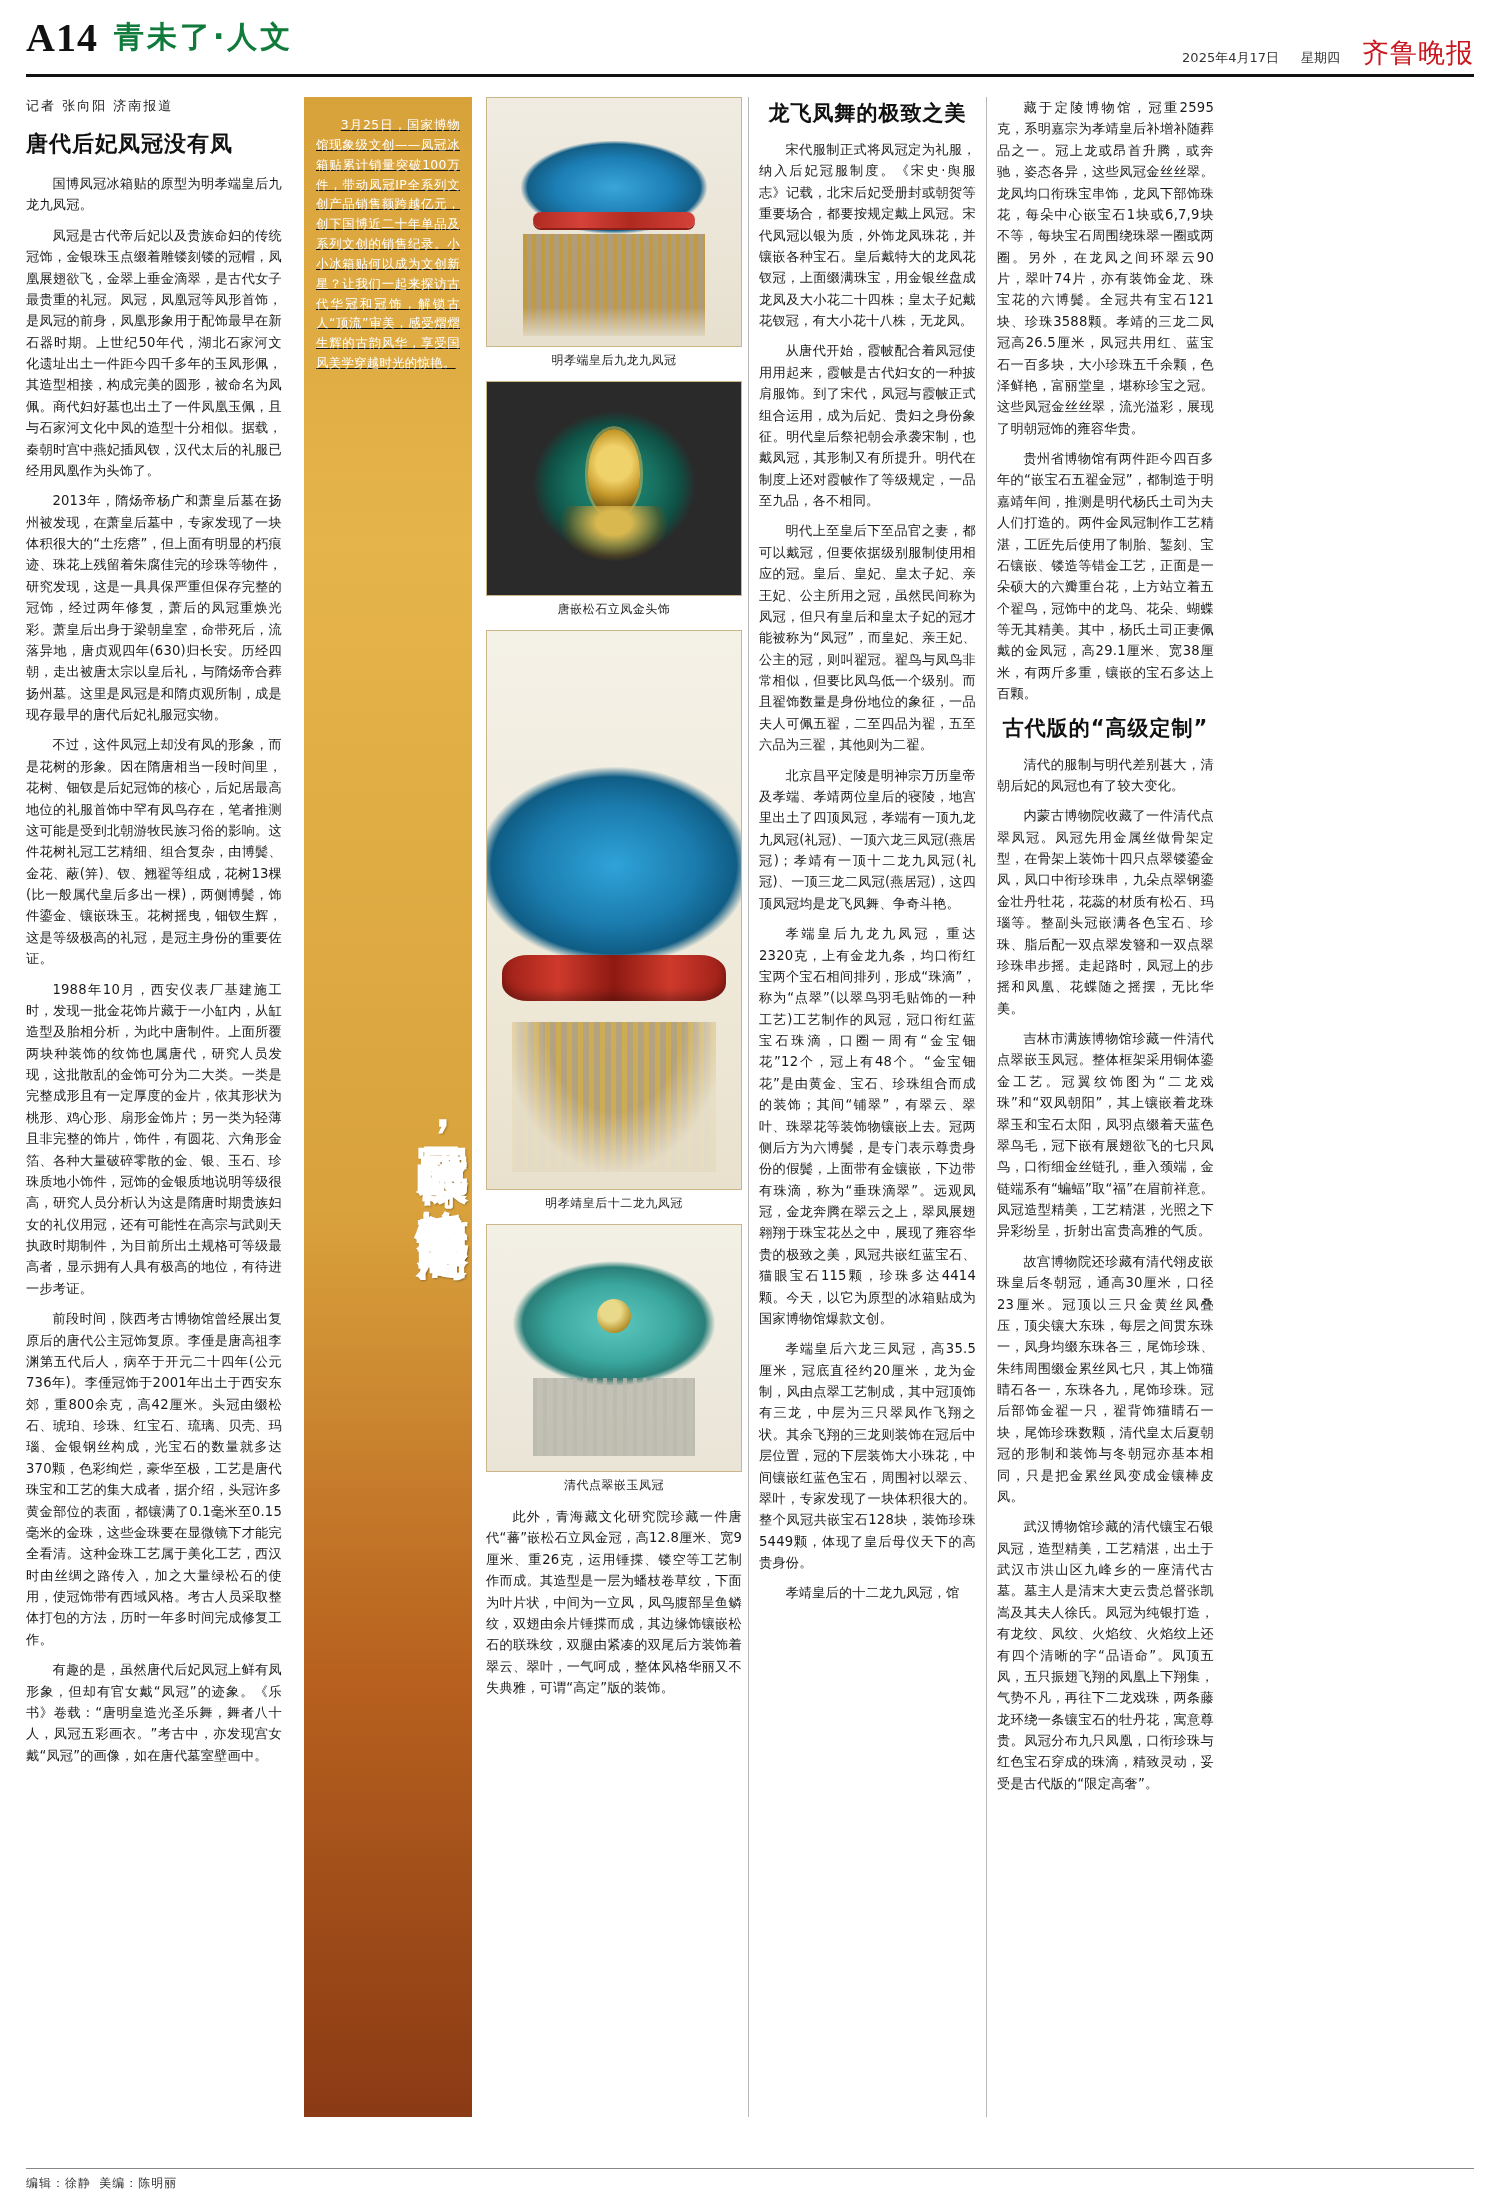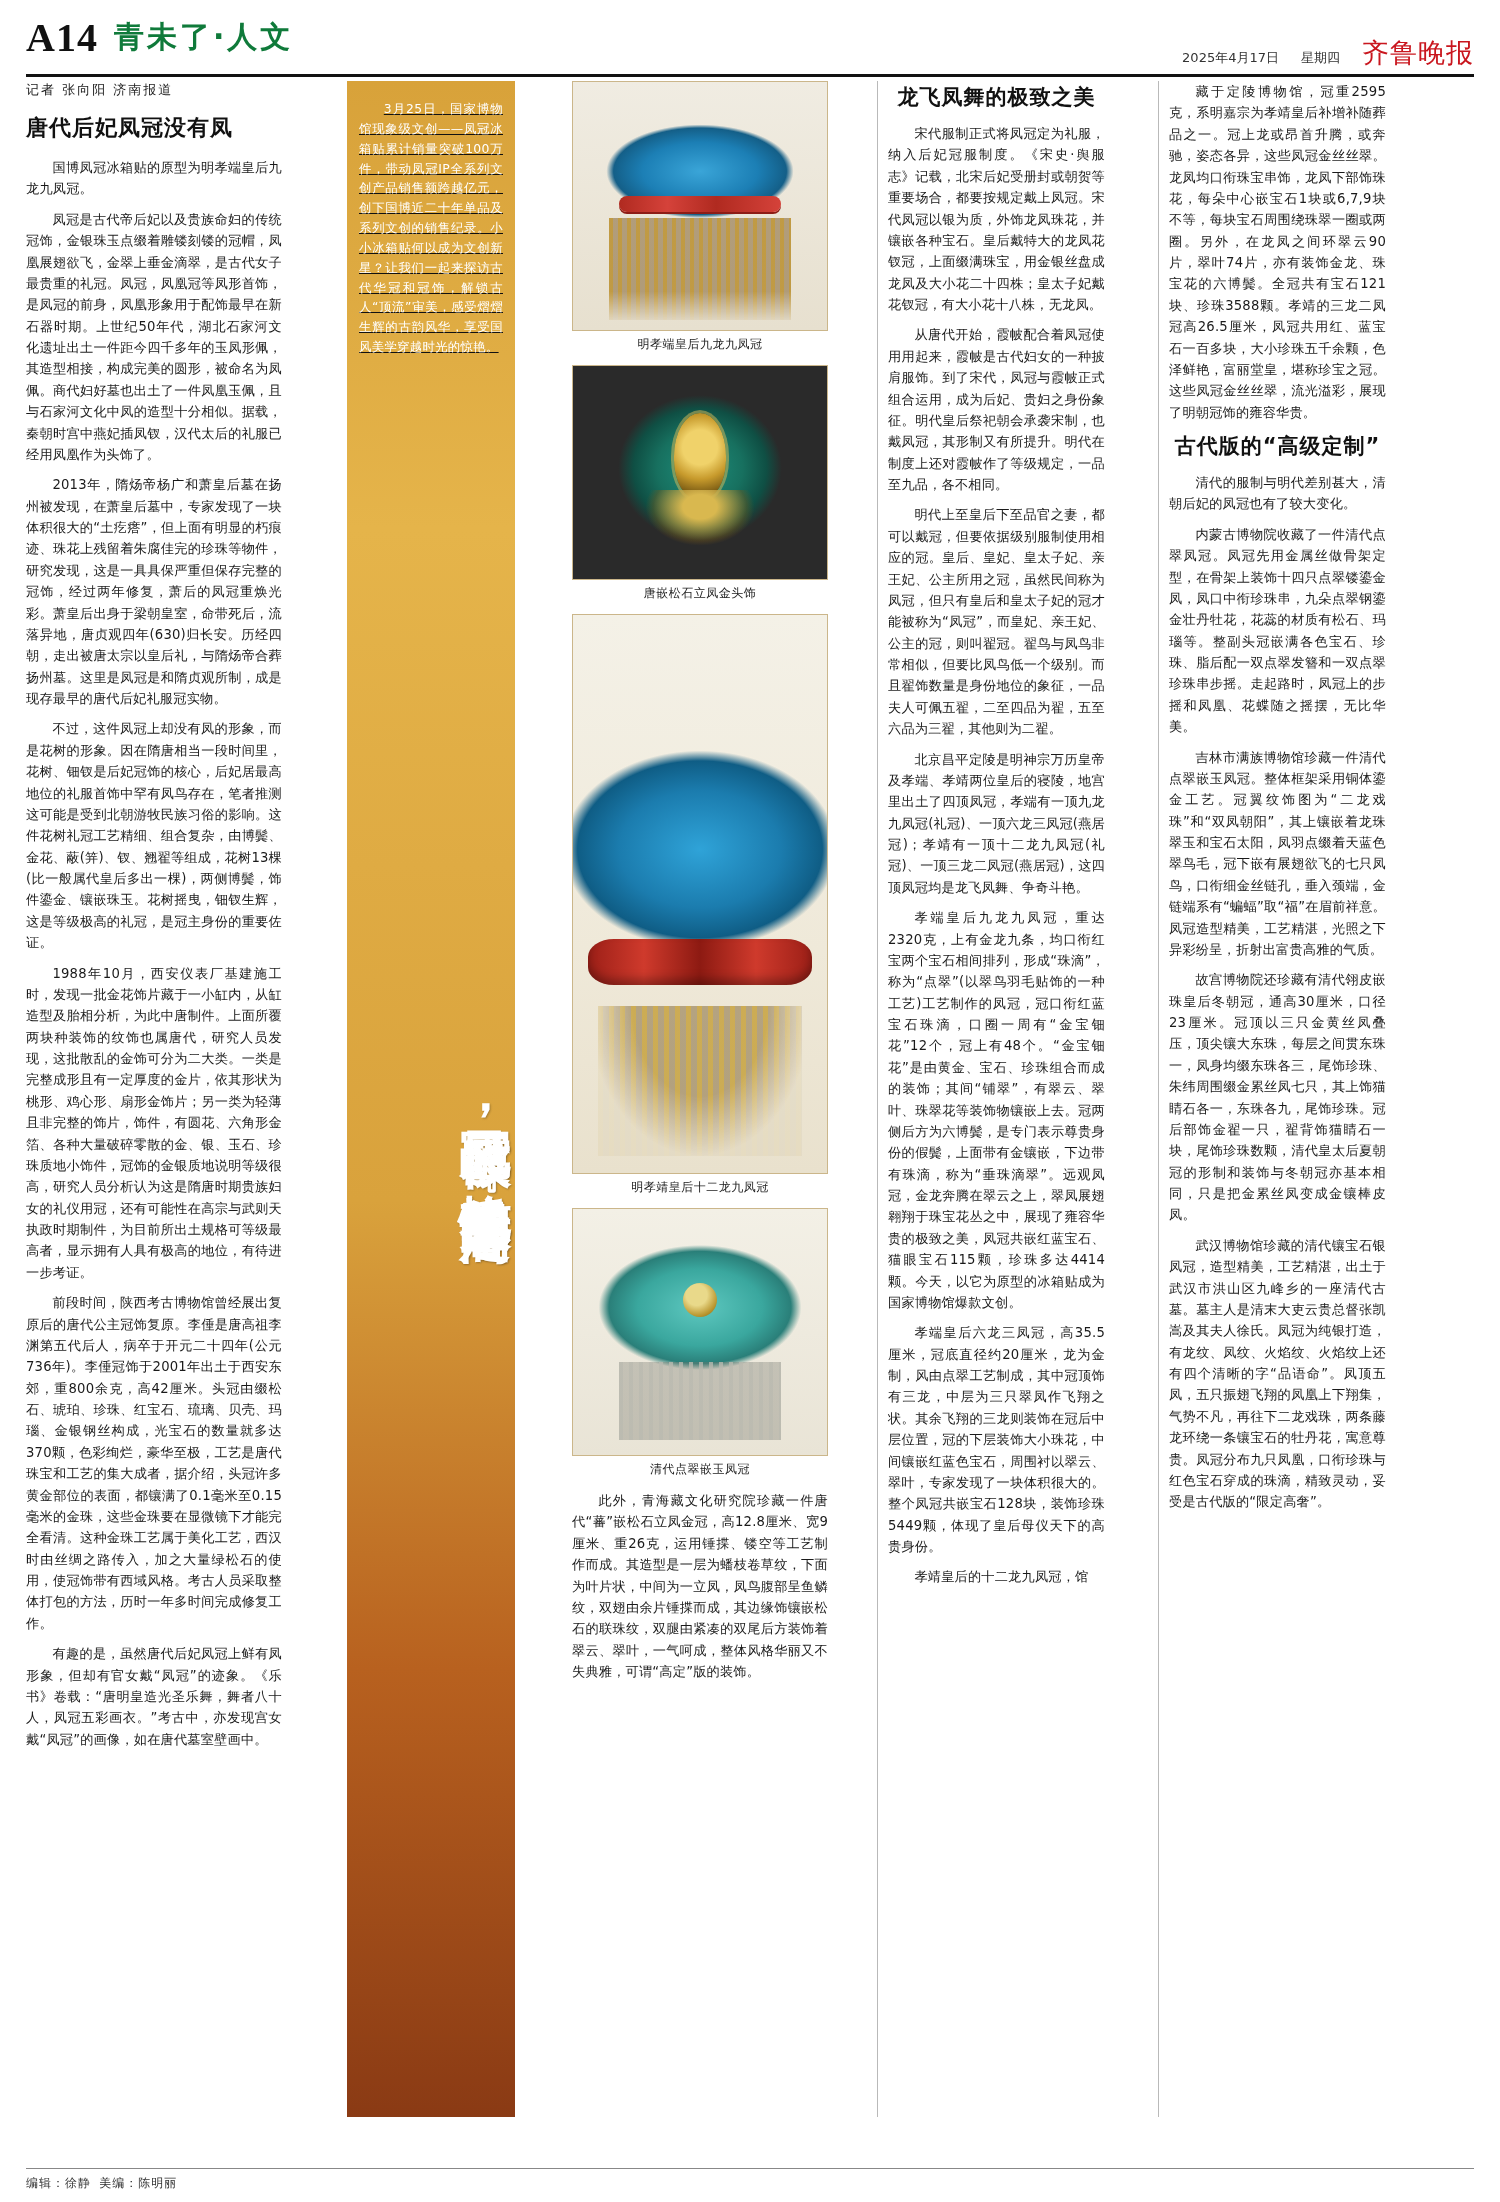--- a/index.html
+++ b/index.html
@@ -61,24 +61,23 @@
     color: #c9161e;
     letter-spacing: 1px;
     font-family: "DejaVu Sans", sans-serif;
     margin-top: 32px;
   }
 
   
   .content {
     position: relative;
     display: flex;
-    padding-top: 4px;
+    padding-top: 20px;
     height: 2040px;
     box-sizing: border-box;
-    gap: 43px;
   }
   .col {
     box-sizing: border-box;
     position: relative;
   }
   .col-sep {
     border-left: 1px solid #b9b9b9;
   }
 
   
@@ -345,20 +344,21 @@
       <p class="body">从唐代开始，霞帔配合着凤冠使用用起来，霞帔是古代妇女的一种披肩服饰。到了宋代，凤冠与霞帔正式组合运用，成为后妃、贵妇之身份象征。明代皇后祭祀朝会承袭宋制，也戴凤冠，其形制又有所提升。明代在制度上还对霞帔作了等级规定，一品至九品，各不相同。</p>
       <p class="body">明代上至皇后下至品官之妻，都可以戴冠，但要依据级别服制使用相应的冠。皇后、皇妃、皇太子妃、亲王妃、公主所用之冠，虽然民间称为凤冠，但只有皇后和皇太子妃的冠才能被称为“凤冠”，而皇妃、亲王妃、公主的冠，则叫翟冠。翟鸟与凤鸟非常相似，但要比凤鸟低一个级别。而且翟饰数量是身份地位的象征，一品夫人可佩五翟，二至四品为翟，五至六品为三翟，其他则为二翟。</p>
       <p class="body">北京昌平定陵是明神宗万历皇帝及孝端、孝靖两位皇后的寝陵，地宫里出土了四顶凤冠，孝端有一顶九龙九凤冠(礼冠)、一顶六龙三凤冠(燕居冠)；孝靖有一顶十二龙九凤冠(礼冠)、一顶三龙二凤冠(燕居冠)，这四顶凤冠均是龙飞凤舞、争奇斗艳。</p>
       <p class="body">孝端皇后九龙九凤冠，重达2320克，上有金龙九条，均口衔红宝两个宝石相间排列，形成“珠滴”，称为“点翠”(以翠鸟羽毛贴饰的一种工艺)工艺制作的凤冠，冠口衔红蓝宝石珠滴，口圈一周有“金宝钿花”12个，冠上有48个。“金宝钿花”是由黄金、宝石、珍珠组合而成的装饰；其间“铺翠”，有翠云、翠叶、珠翠花等装饰物镶嵌上去。冠两侧后方为六博鬓，是专门表示尊贵身份的假鬓，上面带有金镶嵌，下边带有珠滴，称为“垂珠滴翠”。远观凤冠，金龙奔腾在翠云之上，翠凤展翅翱翔于珠宝花丛之中，展现了雍容华贵的极致之美，凤冠共嵌红蓝宝石、猫眼宝石115颗，珍珠多达4414颗。今天，以它为原型的冰箱贴成为国家博物馆爆款文创。</p>
       <p class="body">孝端皇后六龙三凤冠，高35.5厘米，冠底直径约20厘米，龙为金制，风由点翠工艺制成，其中冠顶饰有三龙，中层为三只翠凤作飞翔之状。其余飞翔的三龙则装饰在冠后中层位置，冠的下层装饰大小珠花，中间镶嵌红蓝色宝石，周围衬以翠云、翠叶，专家发现了一块体积很大的。整个凤冠共嵌宝石128块，装饰珍珠5449颗，体现了皇后母仪天下的高贵身份。</p>
       <p class="body">孝靖皇后的十二龙九凤冠，馆</p>
     </div>
 
     <div class="col col5 col-sep">
       <p class="body">藏于定陵博物馆，冠重2595克，系明嘉宗为孝靖皇后补增补随葬品之一。冠上龙或昂首升腾，或奔驰，姿态各异，这些凤冠金丝丝翠。龙凤均口衔珠宝串饰，龙凤下部饰珠花，每朵中心嵌宝石1块或6,7,9块不等，每块宝石周围绕珠翠一圈或两圈。另外，在龙凤之间环翠云90片，翠叶74片，亦有装饰金龙、珠宝花的六博鬓。全冠共有宝石121块、珍珠3588颗。孝靖的三龙二凤冠高26.5厘米，凤冠共用红、蓝宝石一百多块，大小珍珠五千余颗，色泽鲜艳，富丽堂皇，堪称珍宝之冠。这些凤冠金丝丝翠，流光溢彩，展现了明朝冠饰的雍容华贵。</p>
+      <p class="body">贵州省博物馆有两件距今四百多年的“嵌宝石五翟金冠”，都制造于明嘉靖年间，推测是明代杨氏土司为夫人们打造的。两件金凤冠制作工艺精湛，工匠先后使用了制胎、錾刻、宝石镶嵌、镂造等错金工艺，正面是一朵硕大的六瓣重台花，上方站立着五个翟鸟，冠饰中的龙鸟、花朵、蝴蝶等无其精美。其中，杨氏土司正妻佩戴的金凤冠，高29.1厘米、宽38厘米，有两斤多重，镶嵌的宝石多达上百颗。</p>
       <div class="secthead">古代版的“高级定制”</div>
       <p class="body">清代的服制与明代差别甚大，清朝后妃的凤冠也有了较大变化。</p>
       <p class="body">内蒙古博物院收藏了一件清代点翠凤冠。凤冠先用金属丝做骨架定型，在骨架上装饰十四只点翠镂鎏金凤，凤口中衔珍珠串，九朵点翠钢鎏金壮丹牡花，花蕊的材质有松石、玛瑙等。整副头冠嵌满各色宝石、珍珠、脂后配一双点翠发簪和一双点翠珍珠串步摇。走起路时，凤冠上的步摇和凤凰、花蝶随之摇摆，无比华美。</p>
       <p class="body">吉林市满族博物馆珍藏一件清代点翠嵌玉凤冠。整体框架采用铜体鎏金工艺。冠翼纹饰图为“二龙戏珠”和“双凤朝阳”，其上镶嵌着龙珠翠玉和宝石太阳，凤羽点缀着天蓝色翠鸟毛，冠下嵌有展翅欲飞的七只凤鸟，口衔细金丝链孔，垂入颈端，金链端系有“蝙蝠”取“福”在眉前祥意。凤冠造型精美，工艺精湛，光照之下异彩纷呈，折射出富贵高雅的气质。</p>
       <p class="body">故宫博物院还珍藏有清代翎皮嵌珠皇后冬朝冠，通高30厘米，口径23厘米。冠顶以三只金黄丝凤叠压，顶尖镶大东珠，每层之间贯东珠一，凤身均缀东珠各三，尾饰珍珠、朱纬周围缀金累丝凤七只，其上饰猫睛石各一，东珠各九，尾饰珍珠。冠后部饰金翟一只，翟背饰猫睛石一块，尾饰珍珠数颗，清代皇太后夏朝冠的形制和装饰与冬朝冠亦基本相同，只是把金累丝凤变成金镶棒皮凤。</p>
       <p class="body">武汉博物馆珍藏的清代镶宝石银凤冠，造型精美，工艺精湛，出土于武汉市洪山区九峰乡的一座清代古墓。墓主人是清末大吏云贵总督张凯嵩及其夫人徐氏。凤冠为纯银打造，有龙纹、凤纹、火焰纹、火焰纹上还有四个清晰的字“品语命”。凤顶五凤，五只振翅飞翔的凤凰上下翔集，气势不凡，再往下二龙戏珠，两条藤龙环绕一条镶宝石的牡丹花，寓意尊贵。凤冠分布九只凤凰，口衔珍珠与红色宝石穿成的珠滴，精致灵动，妥受是古代版的“限定高奢”。</p>
     </div>
 
   </div>
 

